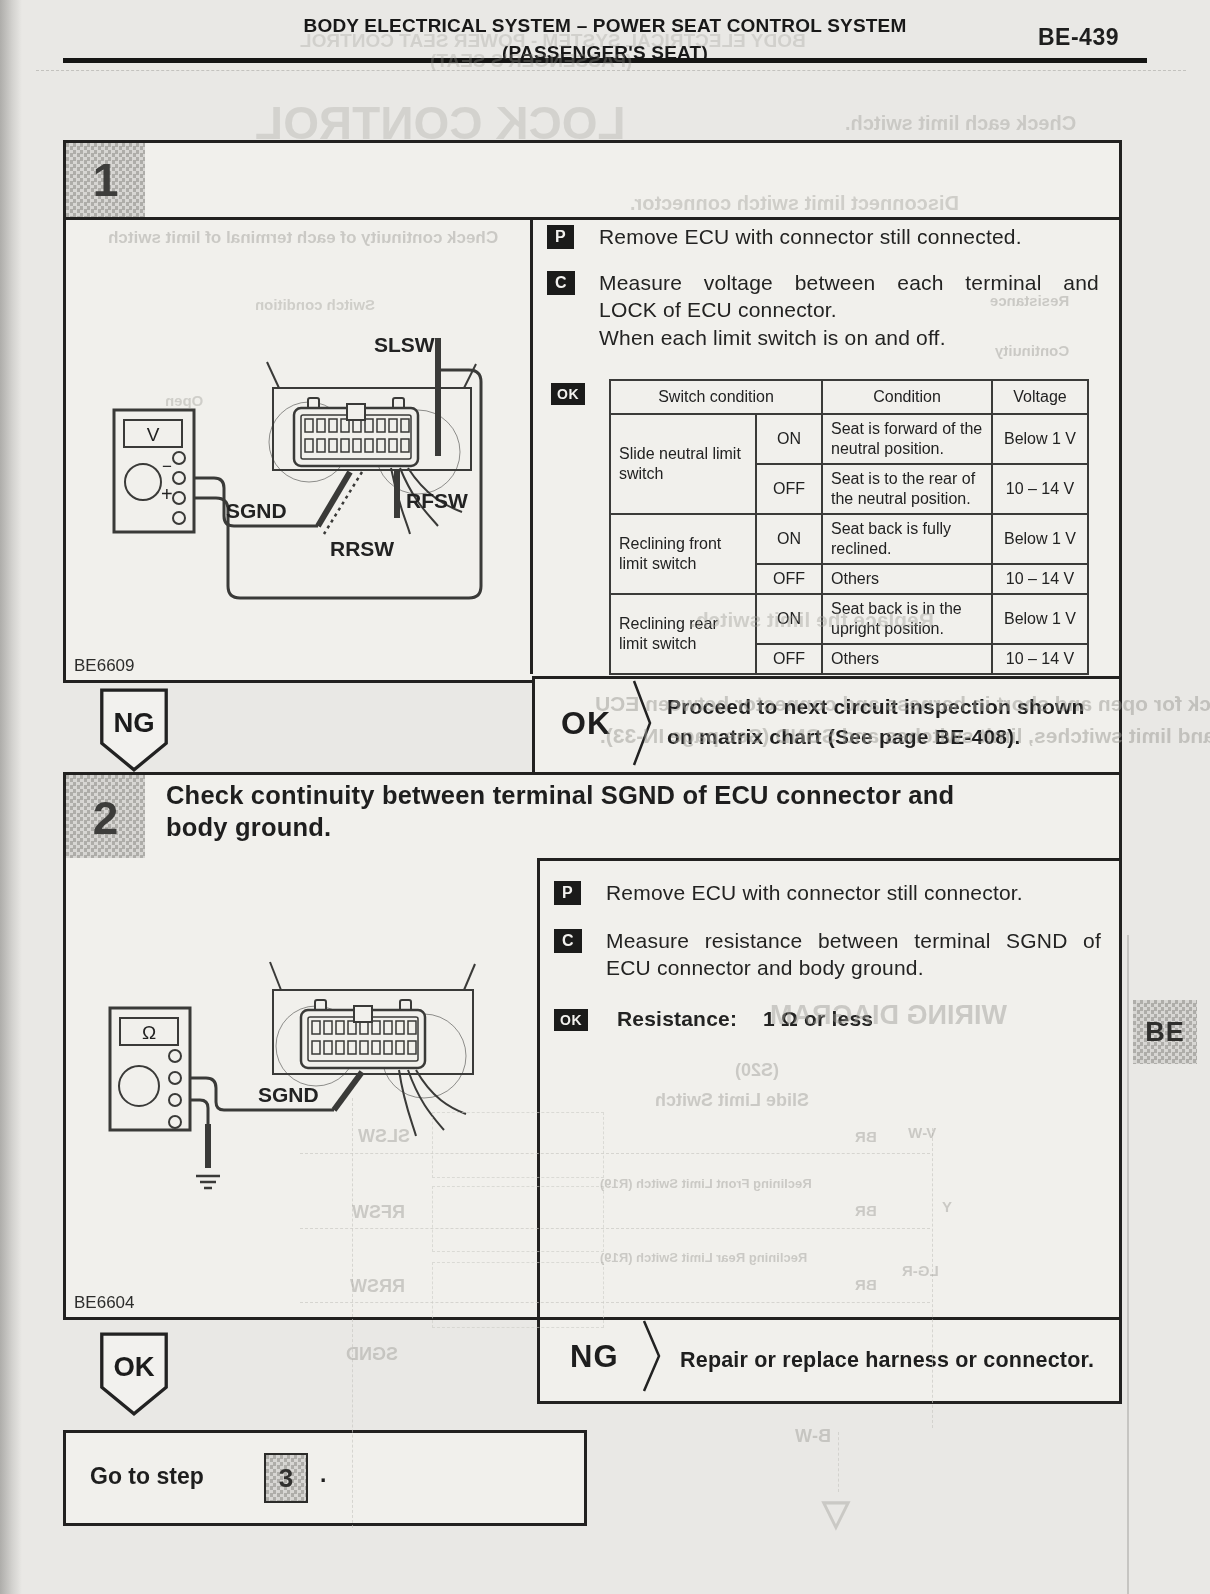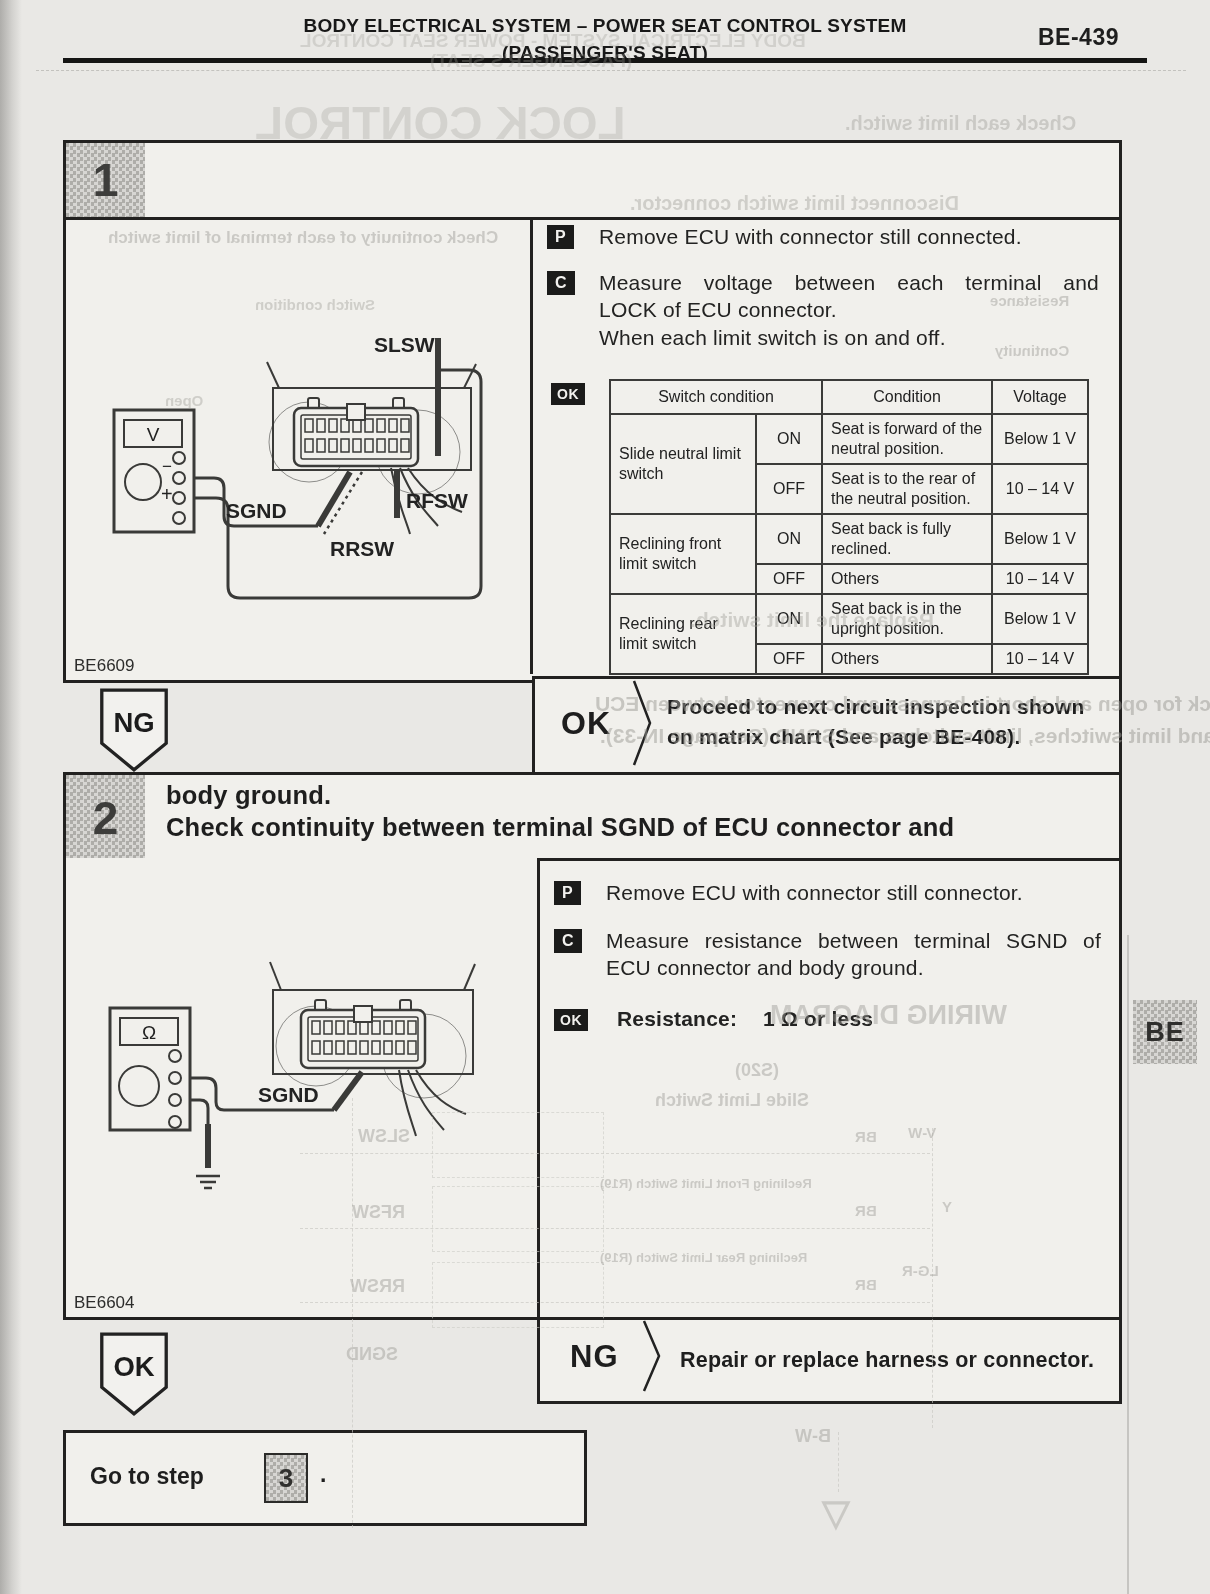--- a/index.html
+++ b/index.html
@@ -256,22 +256,22 @@
     </svg>
     <div class="res-text">
       <div>Proceed to next circuit inspection shown</div>
       <div>on matrix chart (See page BE-408).</div>
     </div>
   </div>
 
   <div class="box" id="step2-title-box">
     <div class="numbadge halftone">2</div>
     <div class="steptitle">
+      <div>Check continuity between terminal SGND of ECU connector and</div>
       <div>body ground.</div>
-      <div>Check continuity between terminal SGND of ECU connector and</div>
     </div>
   </div>
 
   <div id="step2-left">
     <svg viewBox="0 0 471 453" style="position:absolute;left:0;top:0;width:471px;height:453px;">
       <g stroke="#3a3a38" stroke-width="2" fill="none">
         <path d="M215 132 L204 104"></path>
         <path d="M398 132 L409 106"></path>
         <rect x="207" y="132" width="200" height="84"></rect>
       </g>

